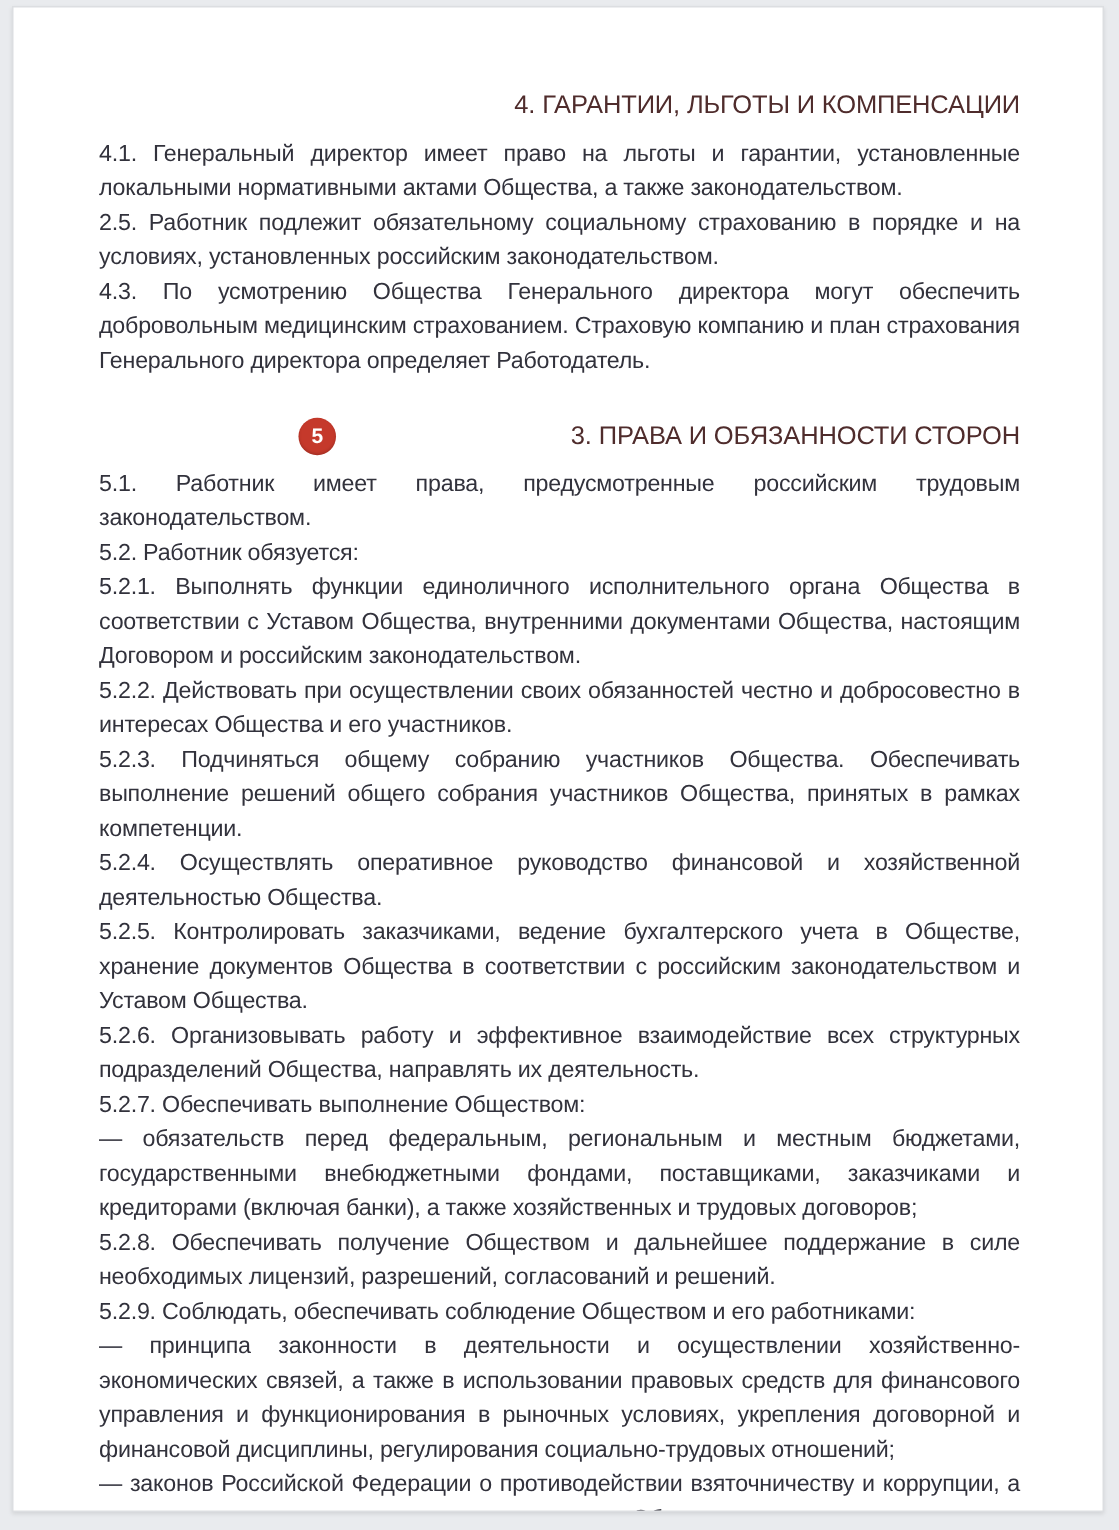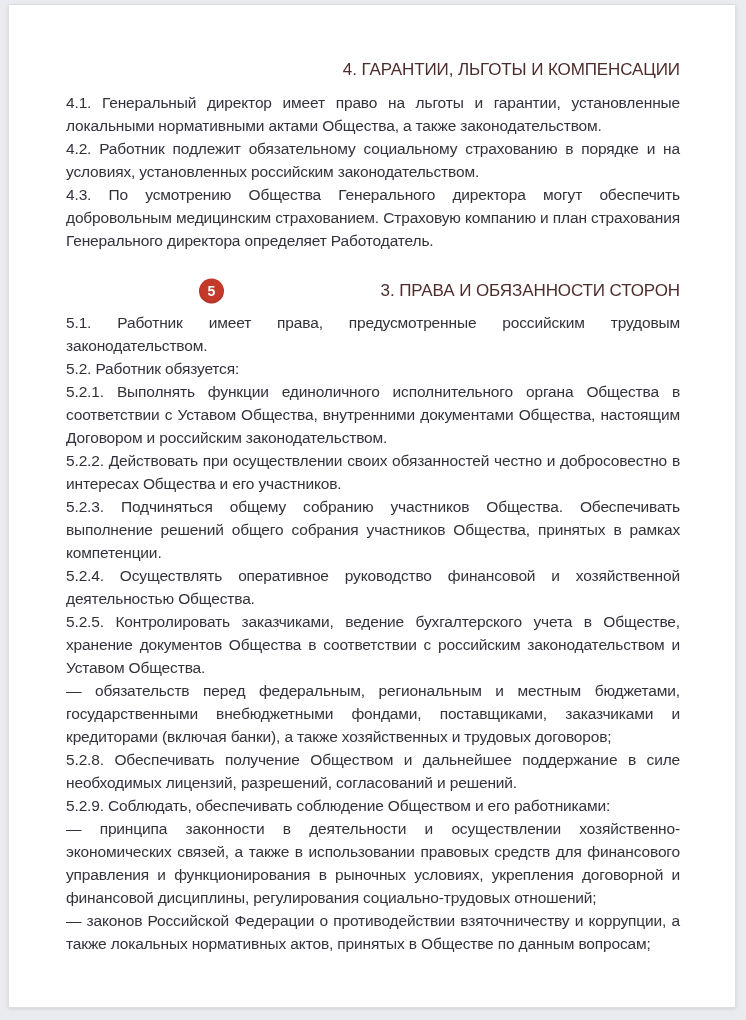--- a/index.html
+++ b/index.html
@@ -63,36 +63,38 @@
   }
 </style>
 </head>
 <body>
 
 <div class="sheet">
 
   <section class="section">
     <h2 class="heading">4. ГАРАНТИИ, ЛЬГОТЫ И КОМПЕНСАЦИИ</h2>
     <p>4.1. Генеральный директор имеет право на льготы и гарантии, установленные локальными нормативными актами Общества, а также законодательством.</p>
-    <p>4.2. Работник подлежит обязательному социальному страхованию в порядке и на условиях, установленных российским законодательством.</p>
+    <p>2.5. Работник подлежит обязательному социальному страхованию в порядке и на условиях, установленных российским законодательством.</p>
     <p>4.3. По усмотрению Общества Генерального директора могут обеспечить добровольным медицинским страхованием. Страховую компанию и план страхования Генерального директора определяет Работодатель.</p>
   </section>
 
   <section class="section">
     <div class="heading-row">
       <span class="marker-badge">5</span>
       <h2 class="heading">3. ПРАВА И ОБЯЗАННОСТИ СТОРОН</h2>
     </div>
     <p>5.1. Работник имеет права, предусмотренные российским трудовым законодательством.</p>
     <p>5.2. Работник обязуется:</p>
     <p>5.2.1. Выполнять функции единоличного исполнительного органа Общества в соответствии с Уставом Общества, внутренними документами Общества, настоящим Договором и российским законодательством.</p>
     <p>5.2.2. Действовать при осуществлении своих обязанностей честно и добросовестно в интересах Общества и его участников.</p>
     <p>5.2.3. Подчиняться общему собранию участников Общества. Обеспечивать выполнение решений общего собрания участников Общества, принятых в рамках компетенции.</p>
     <p>5.2.4. Осуществлять оперативное руководство финансовой и хозяйственной деятельностью Общества.</p>
     <p>5.2.5. Контролировать заказчиками, ведение бухгалтерского учета в Обществе, хранение документов Общества в соответствии с российским законодательством и Уставом Общества.</p>
+    <p>5.2.6. Организовывать работу и эффективное взаимодействие всех структурных подразделений Общества, направлять их деятельность.</p>
+    <p>5.2.7. Обеспечивать выполнение Обществом:</p>
     <p>— обязательств перед федеральным, региональным и местным бюджетами, государственными внебюджетными фондами, поставщиками, заказчиками и кредиторами (включая банки), а также хозяйственных и трудовых договоров;</p>
     <p>5.2.8. Обеспечивать получение Обществом и дальнейшее поддержание в силе необходимых лицензий, разрешений, согласований и решений.</p>
     <p>5.2.9. Соблюдать, обеспечивать соблюдение Обществом и его работниками:</p>
     <p>— принципа законности в деятельности и осуществлении хозяйственно-экономических связей, а также в использовании правовых средств для финансового управления и функционирования в рыночных условиях, укрепления договорной и финансовой дисциплины, регулирования социально-трудовых отношений;</p>
     <p>— законов Российской Федерации о противодействии взяточничеству и коррупции, а также локальных нормативных актов, принятых в Обществе по данным вопросам;</p>
   </section>
 
 </div>
 
 </body></html>

